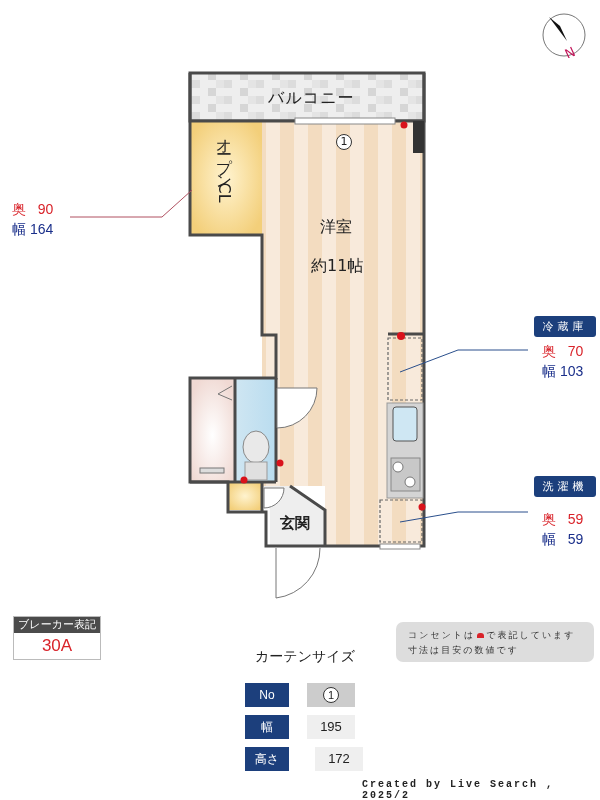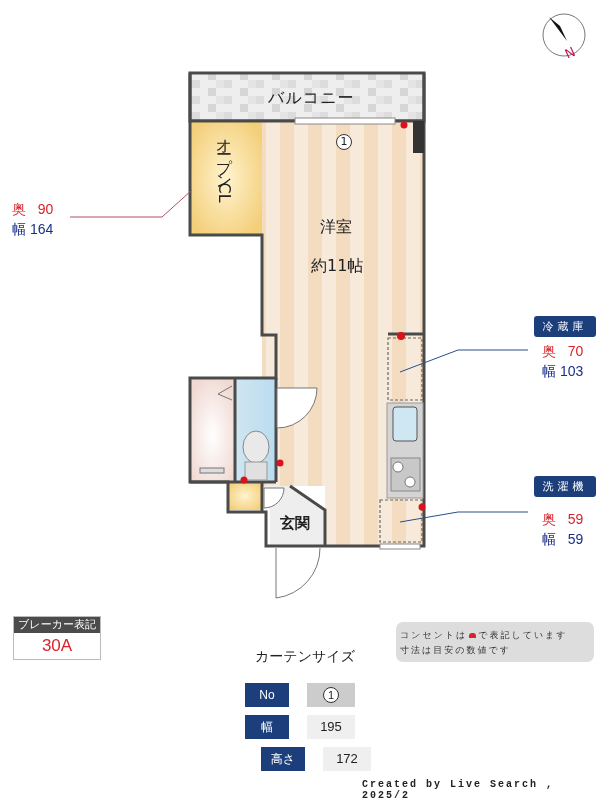--- a/index.html
+++ b/index.html
@@ -134,34 +134,34 @@
   <div class="tag">洗濯機</div>
   <div class="dim" style="margin-top:12px;margin-left:8px;"><span class="lbl-red">奥</span>&nbsp;&nbsp;&nbsp;<span class="lbl-red">59</span></div>
   <div class="dim" style="margin-left:8px;"><span class="lbl-blue">幅</span>&nbsp;&nbsp;&nbsp;<span class="lbl-blue">59</span></div>
 </div>
 
 <div class="abs" style="left:13px;top:616px;width:88px;border:1px solid #bbb;">
   <div style="background:#4b4b4b;color:#fff;font-size:11px;text-align:center;height:16px;line-height:16px;">ブレーカー表記</div>
   <div style="color:#d9232a;font-size:17px;text-align:center;height:26px;line-height:26px;font-family:'Liberation Sans',sans-serif;">30A</div>
 </div>
 
-<div class="abs" style="left:396px;top:622px;width:198px;height:40px;background:#dddddd;border-radius:7px;padding:6px 4px;font-size:9px;color:#333;letter-spacing:2px;line-height:15px;">
+<div class="abs" style="left:396px;top:622px;width:198px;height:40px;background:#dddddd;border-radius:7px;padding:6px 12px;font-size:9px;color:#333;letter-spacing:2px;line-height:15px;">
   <div><span>コンセントは</span><span style="display:inline-block;width:7px;height:5px;background:#d9232a;border-radius:3px 3px 0 0;margin:0 2px;"></span><span>で表記しています</span></div>
   <div>寸法は目安の数値です</div>
 </div>
 
 <div class="abs" style="left:255px;top:648px;font-size:14px;color:#222;">カーテンサイズ</div>
 <div class="abs" style="left:245px;top:683px;">
   <div style="display:flex;gap:18px;margin-bottom:8px;">
       <div class="tbl-h">No</div>
       <div class="tbl-v" style="background:#cccccc;"><span class="circ">1</span></div>
     </div>
   <div style="display:flex;gap:18px;margin-bottom:8px;">
       <div class="tbl-h">幅</div>
       <div class="tbl-v">195</div>
     </div>
-  <div style="display:flex;gap:18px;margin-left:16px;">
+  <div style="display:flex;gap:26px;">
       <div class="tbl-h">高さ</div>
       <div class="tbl-v">172</div>
     </div>
 </div>
 
 <div class="abs" style="left:362px;top:779px;font-size:10px;font-family:'Liberation Mono',monospace;font-weight:bold;letter-spacing:2px;color:#222;">Created by Live Search , 2025/2</div>
 
 </body></html>

